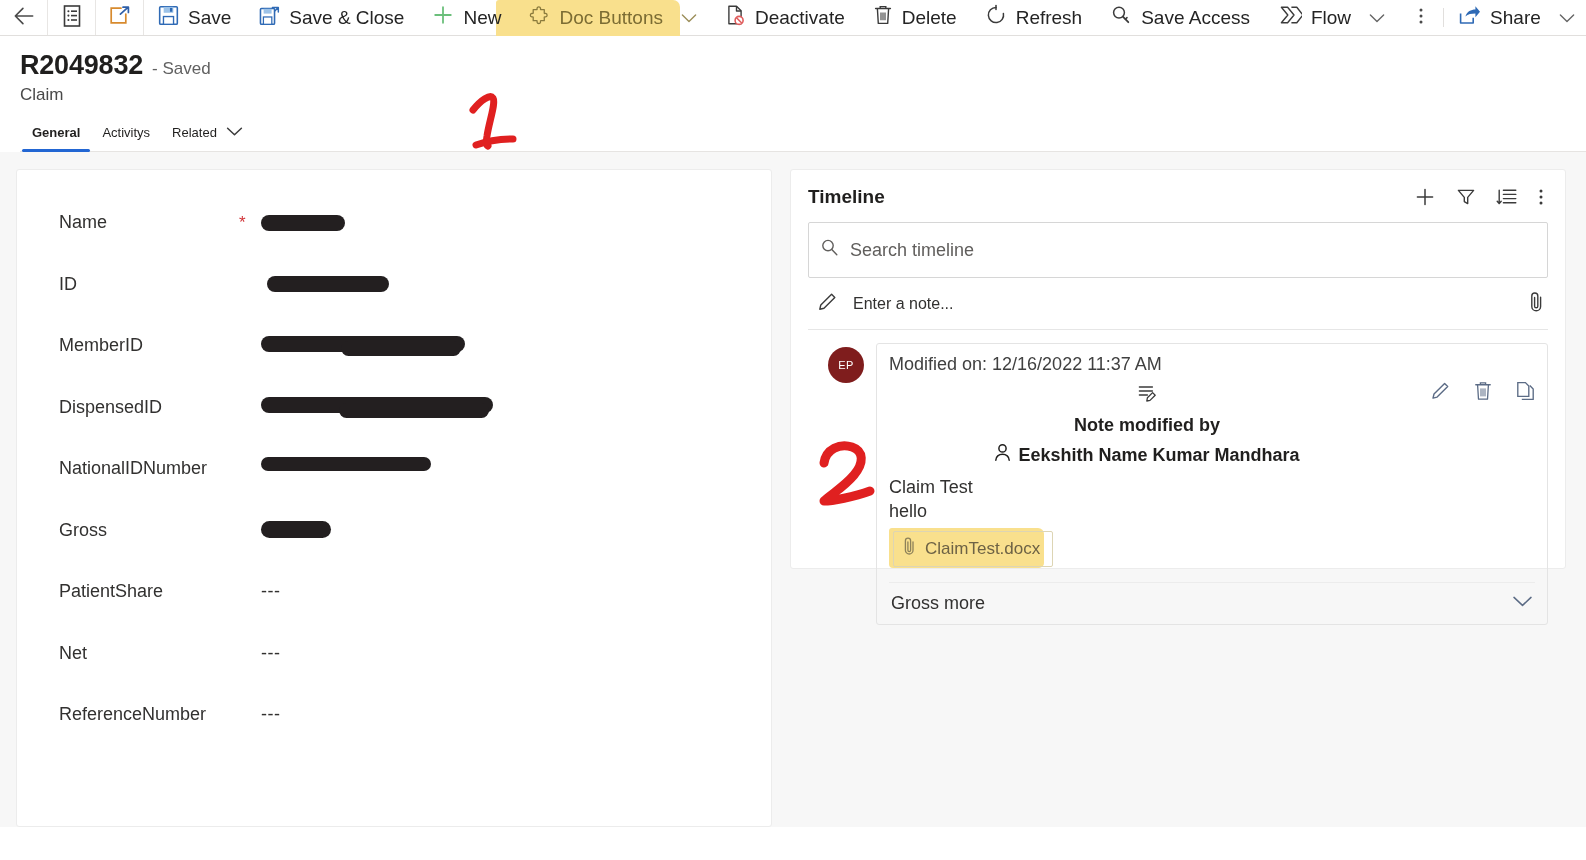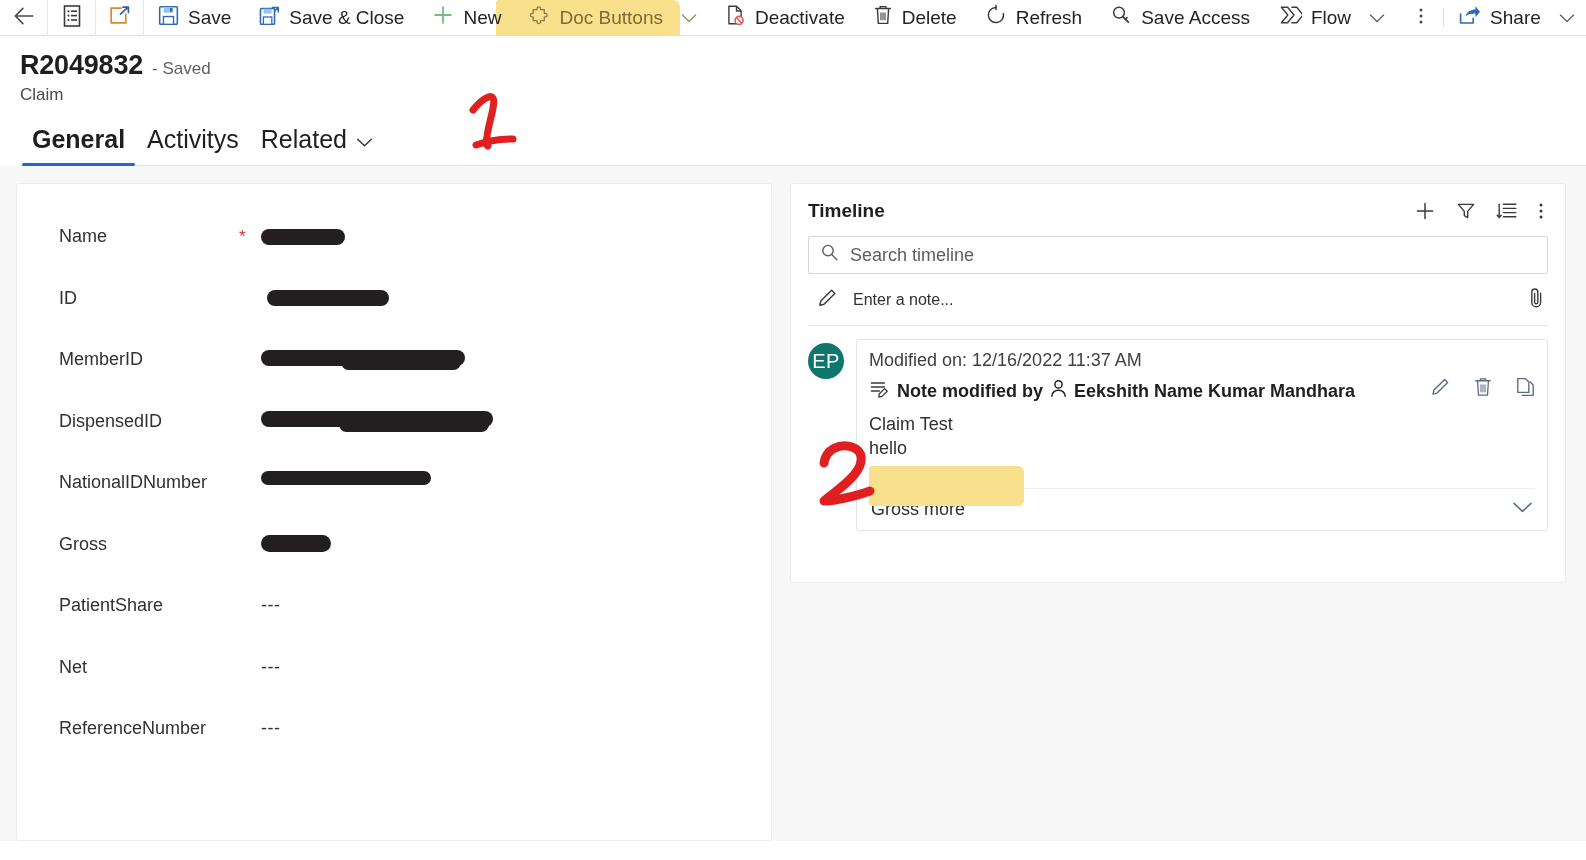--- a/index.html
+++ b/index.html
@@ -136,21 +136,21 @@
     margin-top: 16px;
     display: flex;
     align-items: flex-end;
     gap: 0;
     padding-left: 1px;
     border-bottom: 1px solid #e6e4e2;
   }
   .tab {
     position: relative;
     padding: 4px 11px 11px 11px;
-    font-size: 25px;
+    font-size: 13px;
     color: #201f1e;
     cursor: pointer;
     display: flex;
     align-items: center;
     gap: 9px;
   }
   .tab.active { font-weight: bold; }
   .tab.active:after {
     content: "";
     position: absolute;
@@ -239,21 +239,21 @@
   .tl-actions {
     margin-left: auto;
     display: flex;
     align-items: center;
     gap: 20px;
     padding-right: 4px;
   }
   .tl-act { cursor: pointer; display: flex; align-items: center; }
 
   .tl-search {
-    height: 38px;
+    height: 56px;
     border: 1px solid #d6d6d6;
     border-radius: 2px;
     display: flex;
     align-items: center;
     gap: 11px;
     padding: 0 11px;
     color: #605e5c;
     font-size: 18px;
     cursor: text;
   }
@@ -269,28 +269,29 @@
     margin-bottom: 13px;
   }
   .tl-note .ph { font-size: 16px; color: #323130; }
   .tl-note .clip { margin-left: auto; cursor: pointer; }
 
   .tl-item { display: flex; gap: 12px; }
   .avatar {
     flex: 0 0 36px;
     width: 36px; height: 36px;
     border-radius: 50%;
-    background: #0f766e;
+    background: #7f1d1d;
     color: #ffffff;
-    font-size: 20px;
+    font-size: 11px;
     display: flex;
     align-items: center;
     justify-content: center;
     margin-top: 4px;
     letter-spacing: .3px;
+    margin-left: 20px;
   }
   .tl-bubble {
     flex: 1;
     border: 1px solid #e4e4e4;
     border-radius: 3px;
     padding: 10px 12px 0 12px;
     position: relative;
   }
   .tl-modified {
     font-size: 18px;
@@ -299,20 +300,21 @@
   }
   .tl-byline {
     display: flex;
     align-items: center;
     gap: 7px;
     font-size: 18px;
     font-weight: bold;
     color: #201f1e;
     margin-bottom: 9px;
     padding-right: 130px;
+    flex-direction: column;
   }
   .tl-byline .who { display: flex; align-items: center; gap: 7px; }
   .tl-bubble-actions {
     position: absolute;
     right: 10px;
     top: 36px;
     display: flex;
     gap: 22px;
   }
   .tl-bubble-actions .a { cursor: pointer; }
@@ -763,20 +765,28 @@
               <path d="M6.8 19.4h11.4V9l-3.4-3.4" stroke="#5b6b85" stroke-width="1.35" stroke-linejoin="round"></path>
             </svg>
           </span>
         </div>
 
         <div class="tl-text">Claim Test</div>
         <div class="tl-text">hello</div>
 
         <div class="attach-wrap">
           <span class="attach-hl"></span>
+          <span class="attach-chip">
+            <span>
+              <svg width="13" height="21" viewBox="0 0 13 21" fill="none">
+                <path d="M10 5.8v8.4a3.8 3.8 0 01-7.6 0V4.8a2.6 2.6 0 015.2 0v9.4a1.35 1.35 0 01-2.7 0V6" stroke="#8d8159" stroke-width="1.3" stroke-linecap="round" stroke-linejoin="round"></path>
+              </svg>
+            </span>
+            <span>ClaimTest.docx</span>
+          </span>
         </div>
 
         <div class="view-more-row">
           <span class="view-more">Gross more</span>
           <span class="view-more-chev">
             <svg width="21" height="13" viewBox="0 0 21 13" fill="none">
               <path d="M2 2.4l8.5 8 8.5-8" stroke="#5b6b85" stroke-width="1.5" stroke-linecap="round" stroke-linejoin="round"></path>
             </svg>
           </span>
         </div>

